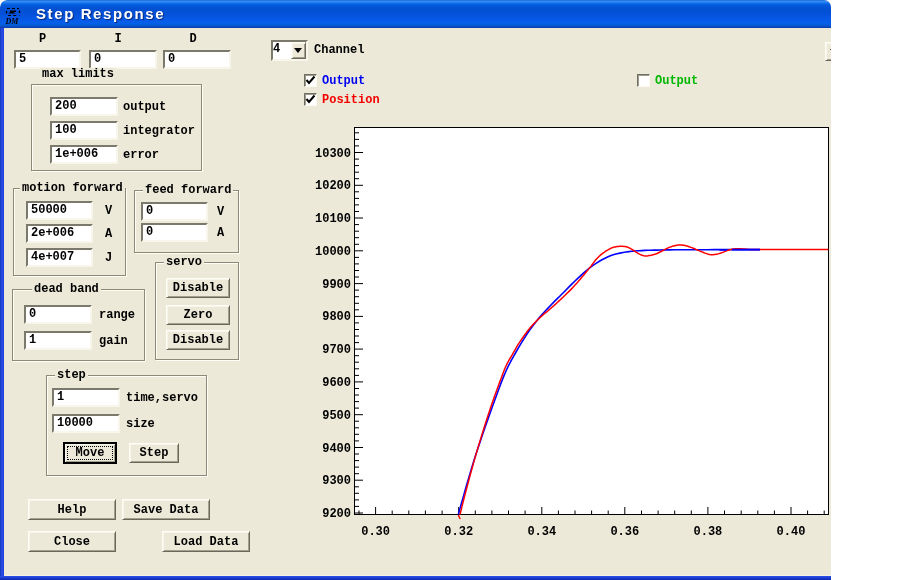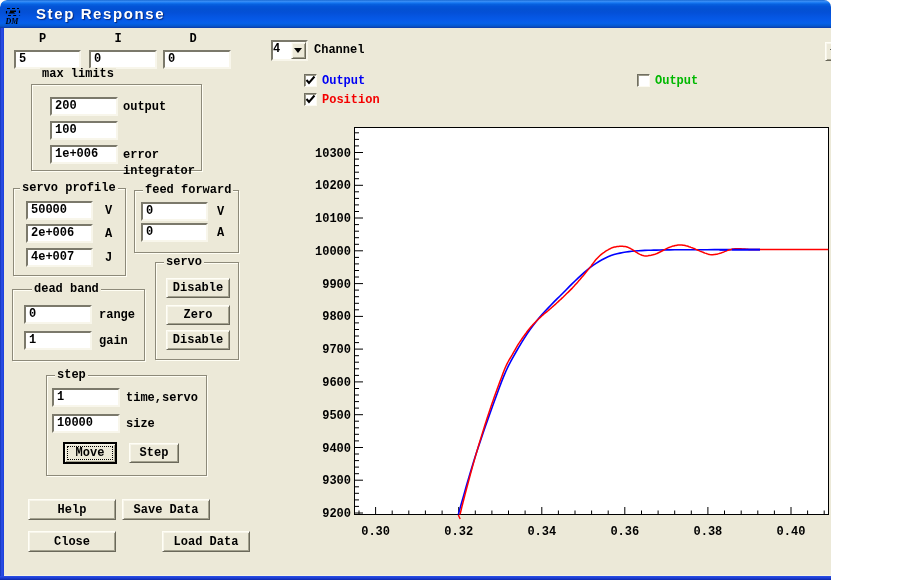--- a/index.html
+++ b/index.html
@@ -94,26 +94,26 @@
   </div>
   <div class="lab" style="left:322px;top:94px;color:#f40000;">Position</div>
   <div class="cb" style="left:637px;top:74px;"></div>
   <div class="lab" style="left:655px;top:75px;color:#00b800;">Output</div>
 
   <div class="gbox" style="left:31px;top:84px;width:169px;height:85px;"></div>
   <div class="lab" style="left:40px;top:68px;background:#ece9d8;padding:0 2px;">max limits</div>
   <div class="entry" style="left:50px;top:97px;width:68px;">200</div>
   <div class="lab" style="left:123px;top:101px;">output</div>
   <div class="entry" style="left:50px;top:121px;width:68px;">100</div>
-  <div class="lab" style="left:123px;top:125px;margin-top:40px;">integrator</div>
+  <div class="lab" style="left:123px;top:125px;">integrator</div>
   <div class="entry" style="left:50px;top:145px;width:68px;">1e+006</div>
   <div class="lab" style="left:123px;top:149px;">error</div>
 
   <div class="gbox" style="left:13px;top:188px;width:111px;height:86px;"></div>
-  <div class="lab" style="left:20px;top:182px;background:#ece9d8;padding:0 2px;">servo profile</div>
+  <div class="lab" style="left:20px;top:182px;background:#ece9d8;padding:0 2px;">motion forward</div>
   <div class="entry" style="left:26px;top:201px;width:67px;">50000</div>
   <div class="lab" style="left:105px;top:205px;">V</div>
   <div class="entry" style="left:26px;top:224px;width:67px;">2e+006</div>
   <div class="lab" style="left:105px;top:228px;">A</div>
   <div class="entry" style="left:26px;top:248px;width:67px;">4e+007</div>
   <div class="lab" style="left:105px;top:252px;">J</div>
 
   <div class="gbox" style="left:134px;top:190px;width:103px;height:61px;"></div>
   <div class="lab" style="left:143px;top:184px;background:#ece9d8;padding:0 2px;">feed forward</div>
   <div class="entry" style="left:141px;top:202px;width:67px;">0</div>

